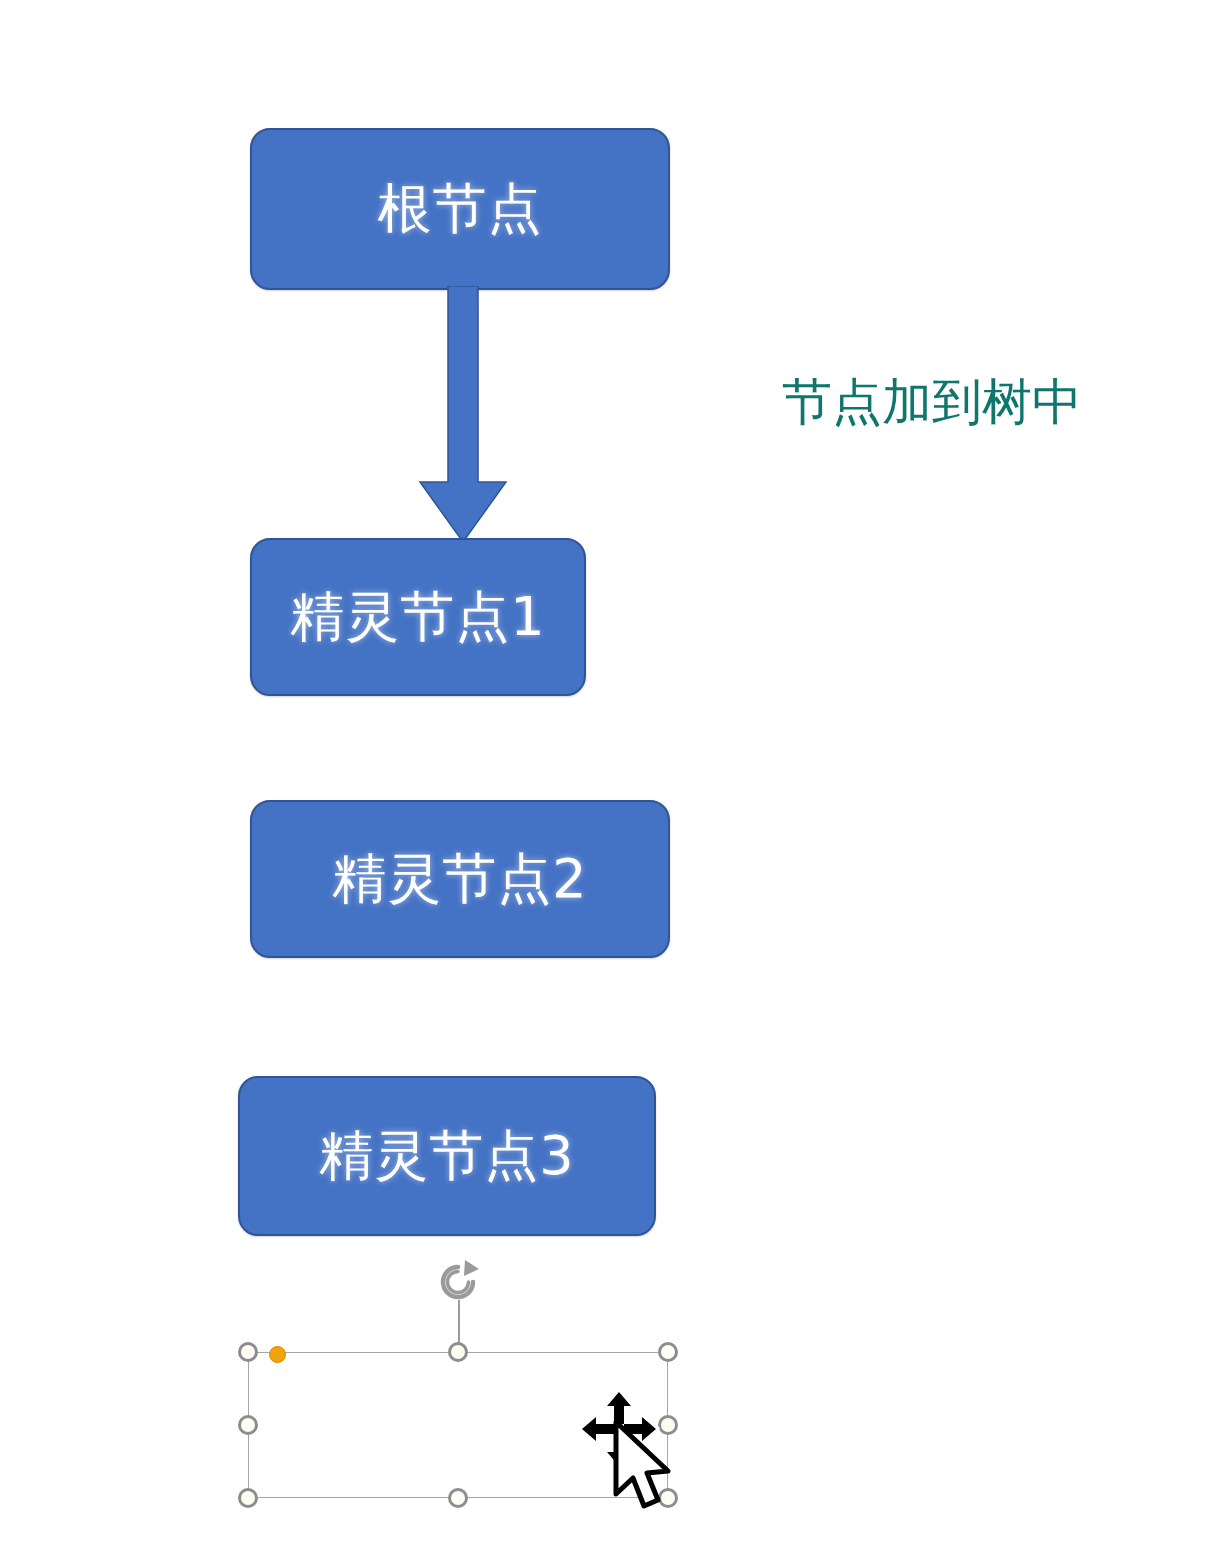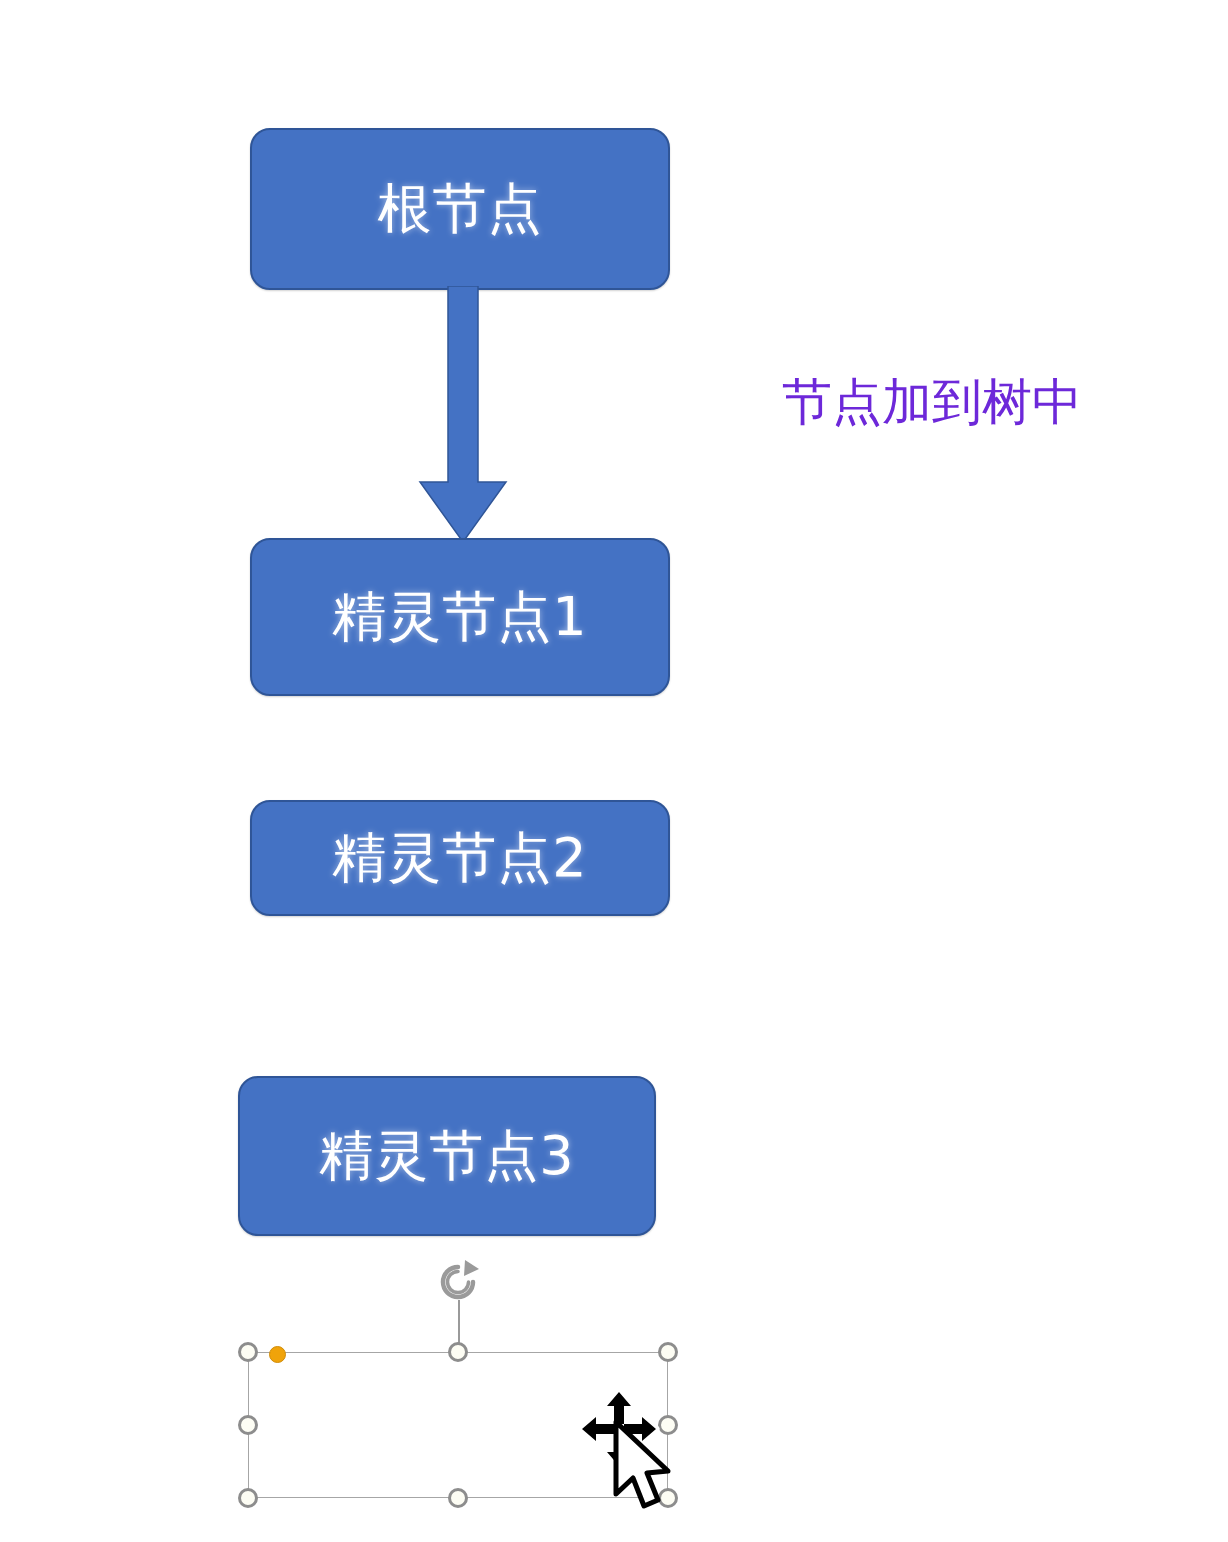--- a/index.html
+++ b/index.html
@@ -36,22 +36,22 @@
     color: #ffffff;
     font-size: 54px;
     line-height: 1;
     letter-spacing: 1px;
     white-space: nowrap;
     text-shadow: 0 0 6px rgba(255,255,255,0.55);
     font-family: "DejaVu Sans", "Liberation Sans", sans-serif;
   }
 
   #node-root    { left: 250px; top: 128px;  width: 420px; height: 162px; }
-  #node-sprite1 { left: 250px; top: 538px;  width: 420px; height: 158px; }
-  #node-sprite2 { left: 250px; top: 800px;  width: 420px; height: 116px; }
+  #node-sprite1 { left: 250px; top: 538px;  width: 336px; height: 158px; }
+  #node-sprite2 { left: 250px; top: 800px;  width: 420px; height: 158px; }
   #node-sprite3 { left: 238px; top: 1068px; width: 418px; height: 160px; margin-top: 8px; }
 
   
   #node-sprite4 {
     left: 248px; top: 1352px; width: 420px; height: 146px;
     border-radius: 18px;
   }
 
   
   #connector-arrow {
@@ -63,21 +63,21 @@
     pointer-events: none;
   }
 
   
   #annotation {
     position: absolute;
     left: 782px;
     top: 375px;
     font-size: 50px;
     line-height: 1.1;
-    color: #6d28d9;
+    color: #0f766e;
     white-space: nowrap;
     font-family: "DejaVu Sans", "Liberation Sans", sans-serif;
   }
 
   
   #selection-frame {
     position: absolute;
     left: 248px;
     top: 1352px;
     width: 420px;

